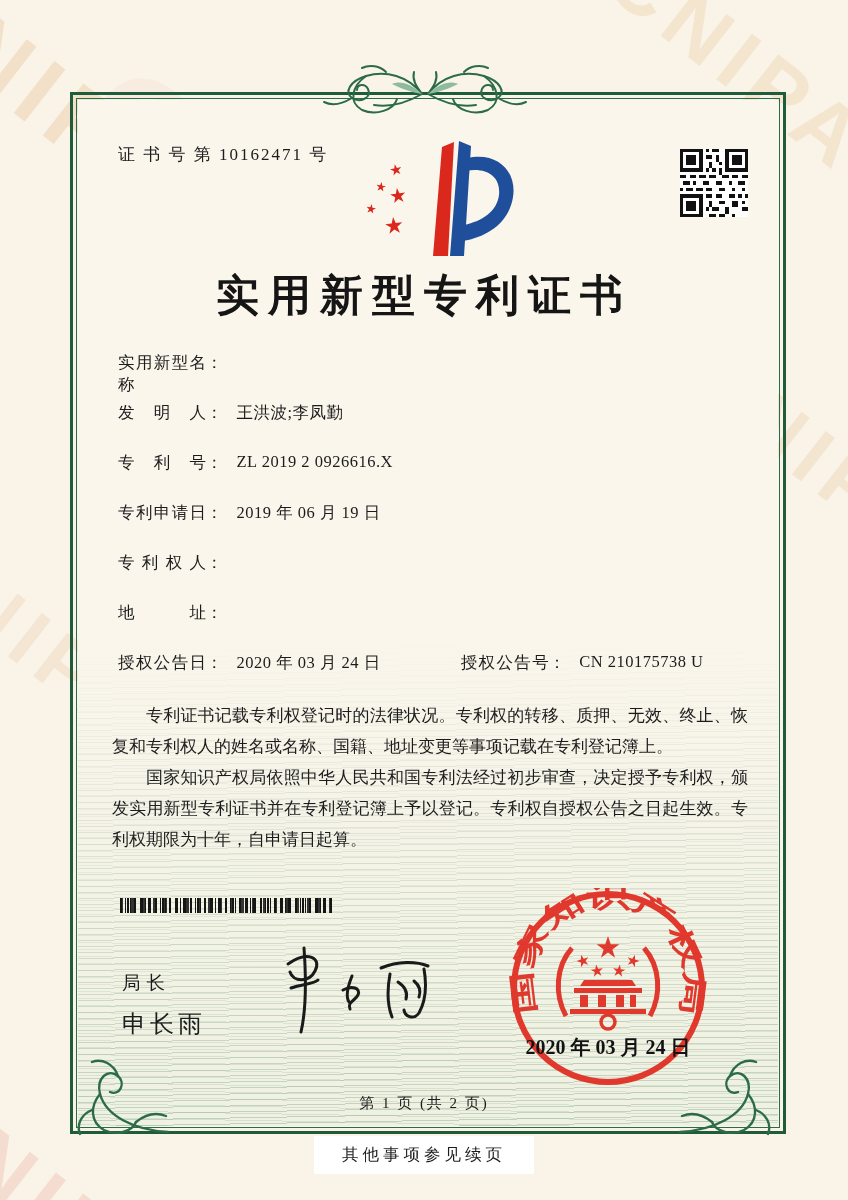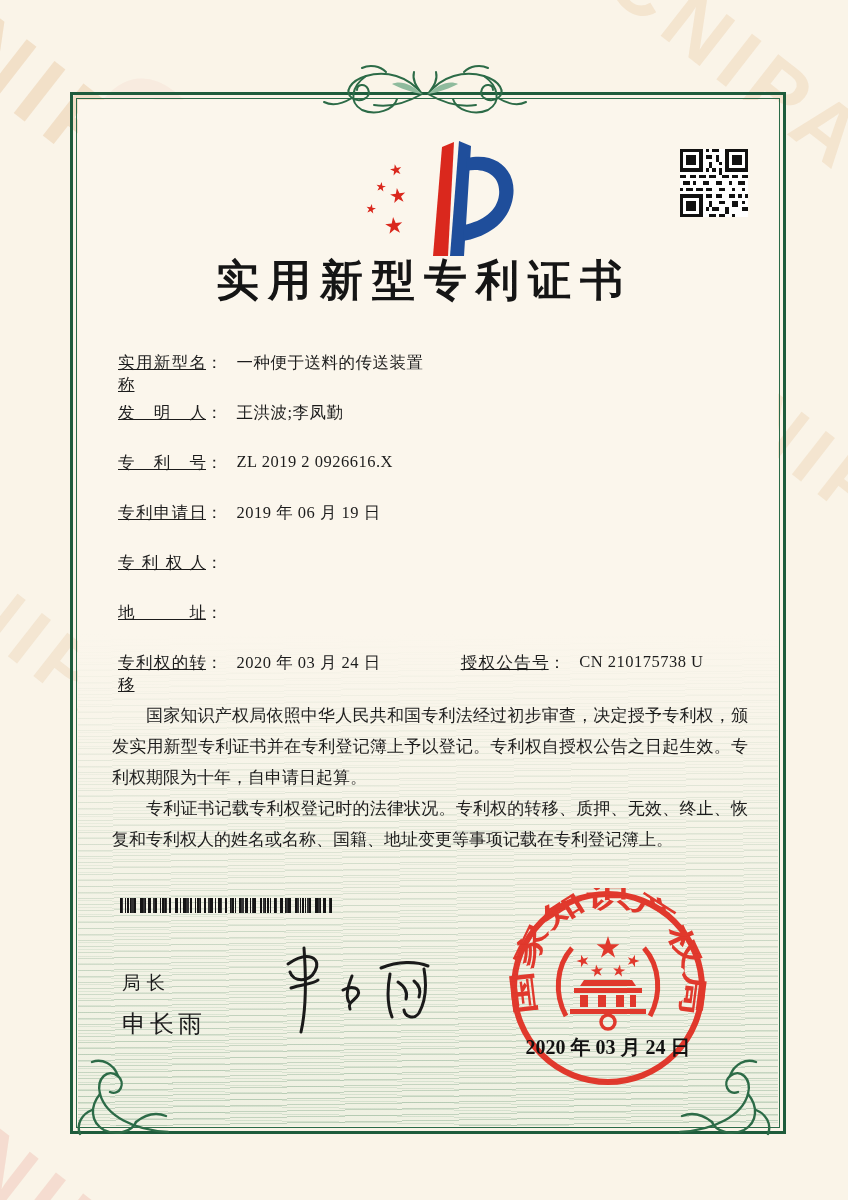--- a/index.html
+++ b/index.html
@@ -29,26 +29,26 @@
        repeating-linear-gradient(181deg, rgba(150,185,155,.35) 0 1px, rgba(255,255,255,0) 1px 7px);}
   .cream-fade{position:absolute;inset:5px;
      background:linear-gradient(180deg,#fbf6ec 0%, #fbf6ec 52%, rgba(251,246,236,.55) 72%, rgba(251,246,236,.12) 100%);}
 
   .orn{position:absolute;pointer-events:none;}
 
   
   .cert-no{position:absolute;left:118px;top:143px;font-size:17px;letter-spacing:2px;}
   .logo{position:absolute;left:346px;top:138px;}
   .qr{position:absolute;left:680px;top:149px;}
-  .title{position:absolute;left:0;right:0;top:252px;margin:0;text-align:center;
+  .title{position:absolute;left:0;right:0;top:252px;margin:15px;text-align:center;
          font-size:43px;font-weight:700;letter-spacing:9px;color:#151515;}
 
   .fields{position:absolute;left:118px;top:352px;width:620px;}
   .field-row{height:50px;display:flex;align-items:flex-start;font-size:16.5px;}
-  .f-label{display:inline-block;width:88px;text-align:justify;text-align-last:justify;text-decoration:underline;}
+  .f-label{display:inline-block;width:88px;text-align:justify;text-align-last:justify;}
   .f-colon{margin:0 2px 0 0;}
   .f-value{margin-left:12px;letter-spacing:.5px;}
   .pair2{margin-left:80px;display:flex;}
 
   .body-text{position:absolute;left:112px;top:700px;width:636px;font-size:17px;
              line-height:31px;text-align:justify;}
   .body-text p{margin:0;text-indent:2em;}
 
   .barcode{position:absolute;left:120px;top:898px;width:214px;height:15px;
      background:
@@ -118,20 +118,21 @@
   <svg class="orn" style="left:672px;top:1050px;transform:scaleX(-1);" width="120" height="95" viewBox="0 0 120 95">
     <g stroke="#2c6b47" fill="none" stroke-width="2.4" stroke-linecap="round">
       <path d="M112,82 C78,80 50,66 44,44 C40,28 52,18 62,26 C70,33 64,46 54,42"></path>
       <path d="M44,44 C34,56 34,72 48,80 C60,86 76,82 80,72"></path>
       <path d="M62,26 C58,14 46,8 36,12"></path>
       <path d="M80,72 C90,64 100,62 110,66"></path>
       <path d="M36,60 C26,64 20,74 24,84"></path>
     </g>
   </svg>
 
+  <div class="cert-no">证 书 号 第 10162471 号</div>
 
   <svg class="logo" width="170" height="122" viewBox="0 0 170 122">
     <defs>
       <path id="star2" d="M0,-1 L0.224,-0.309 0.951,-0.309 0.363,0.118 0.588,0.809 0,0.382 -0.588,0.809 -0.363,0.118 -0.951,-0.309 -0.224,-0.309 Z"></path>
     </defs>
     <g fill="#da281d">
       <path d="M96,9 L108,4 L102,118 L87,118 Z"></path>
     </g>
     <g fill="#1f4e9b">
       <path d="M113,3 L125,8 L118,118 L104,118 Z"></path>
@@ -164,21 +165,20 @@
                M9,20h2v1h-2z M12,20h2v1h-2z M16,20h1v1h-1z"></path>
     </g>
   </svg>
 
   <h1 class="title">实用新型专利证书</h1>
 
   <div class="fields">
     <div class="field-row">
       <span class="f-label">实用新型名称</span>
         <span class="f-colon">：</span>
-      <span class="f-value">一种便于送料的传送装置</span>
     </div>
     <div class="field-row">
       <span class="f-label">发明人</span>
         <span class="f-colon">：</span>
       <span class="f-value">王洪波;李凤勤</span>
     </div>
     <div class="field-row">
       <span class="f-label">专利号</span>
         <span class="f-colon">：</span>
       <span class="f-value">ZL 2019 2 0926616.X</span>
@@ -190,34 +190,34 @@
     </div>
     <div class="field-row">
       <span class="f-label">专利权人</span>
         <span class="f-colon">：</span>
     </div>
     <div class="field-row">
       <span class="f-label">地址</span>
         <span class="f-colon">：</span>
     </div>
     <div class="field-row">
-      <span class="f-label">专利权的转移</span>
+      <span class="f-label">授权公告日</span>
         <span class="f-colon">：</span>
       <span class="f-value">2020 年 03 月 24 日</span>
       <span class="pair2">
         <span class="f-label">授权公告号</span>
           <span class="f-colon">：</span>
         <span class="f-value">CN 210175738 U</span>
       </span>
     </div>
   </div>
 
   <div class="body-text">
+    <p>专利证书记载专利权登记时的法律状况。专利权的转移、质押、无效、终止、恢复和专利权人的姓名或名称、国籍、地址变更等事项记载在专利登记簿上。</p>
     <p>国家知识产权局依照中华人民共和国专利法经过初步审查，决定授予专利权，颁发实用新型专利证书并在专利登记簿上予以登记。专利权自授权公告之日起生效。专利权期限为十年，自申请日起算。</p>
-    <p>专利证书记载专利权登记时的法律状况。专利权的转移、质押、无效、终止、恢复和专利权人的姓名或名称、国籍、地址变更等事项记载在专利登记簿上。</p>
   </div>
 
   <div class="barcode"></div>
 
   <div class="issuer-title">局长</div>
   <div class="issuer-name">申长雨</div>
 
   <svg class="signature" width="200" height="100" viewBox="0 0 200 100">
     <g stroke="#1a1a1a" stroke-width="3" fill="none" stroke-linecap="round" stroke-linejoin="round">
       <path d="M40,26 C60,12 74,20 67,33 C61,45 45,44 42,34"></path>
@@ -255,14 +255,18 @@
       <rect x="8" y="11" width="8" height="12"></rect>
       <rect x="22" y="11" width="6" height="12"></rect>
       <rect x="-38" y="25" width="76" height="5"></rect>
       <circle cx="0" cy="38" r="7" fill="none" stroke="#e02a1e" stroke-width="3.5"></circle>
       <path d="M-42,32 C-54,10 -52,-18 -36,-36" fill="none" stroke="#e02a1e" stroke-width="5"></path>
       <path d="M42,32 C54,10 52,-18 36,-36" fill="none" stroke="#e02a1e" stroke-width="5"></path>
     </g>
   </svg>
   <div class="seal-date">2020 年 03 月 24 日</div>
 
+  <div class="page-footer">第 1 页 (共 2 页)</div>
+  <div class="note-box">
+    <span>其他事项参见续页</span>
+  </div>
 
 </div>
 
 </body></html>

